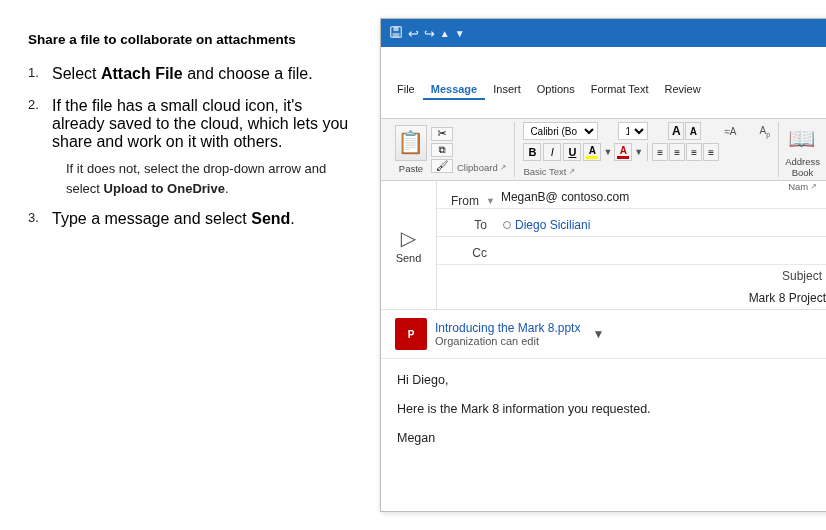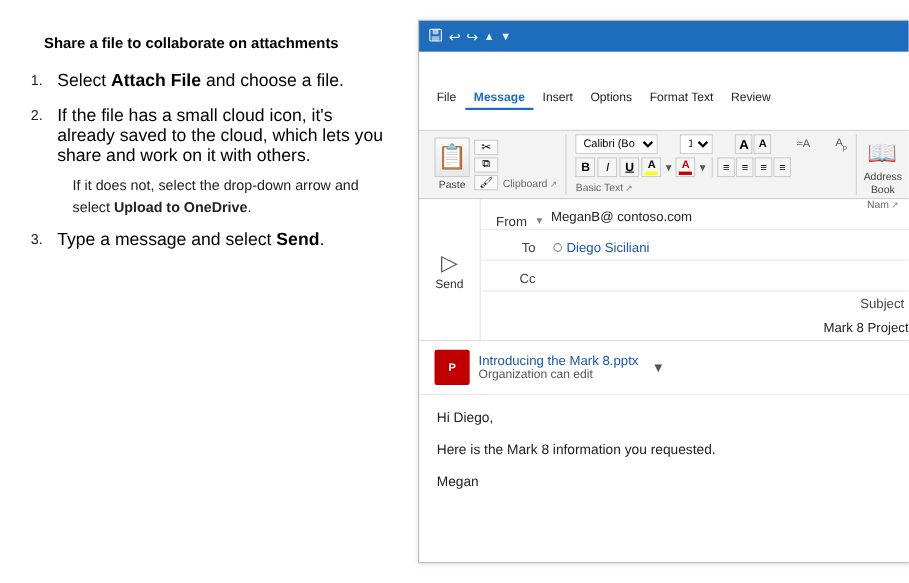--- a/index.html
+++ b/index.html
@@ -16,21 +16,20 @@
     .left-panel {
       width: 380px;
       padding: 32px 28px 20px 28px;
       flex-shrink: 0;
     }
     .main-title {
       font-size: 13.5px;
       font-weight: 700;
       margin-bottom: 18px;
       color: #000;
-      margin-left: 12px;
     }
     .step-num {
       font-size: 13px;
       font-weight: 400;
       min-width: 16px;
       color: #222;
     }
     .step-text {
       flex: 1;
     }

